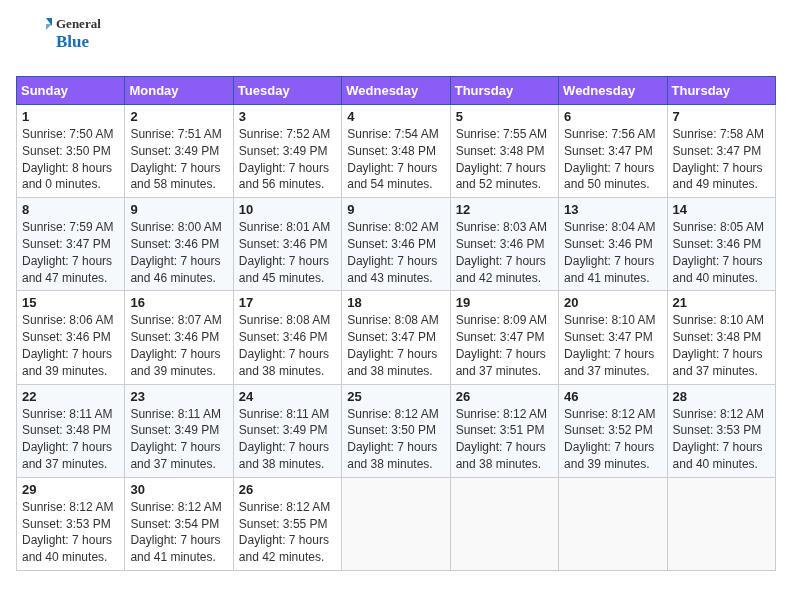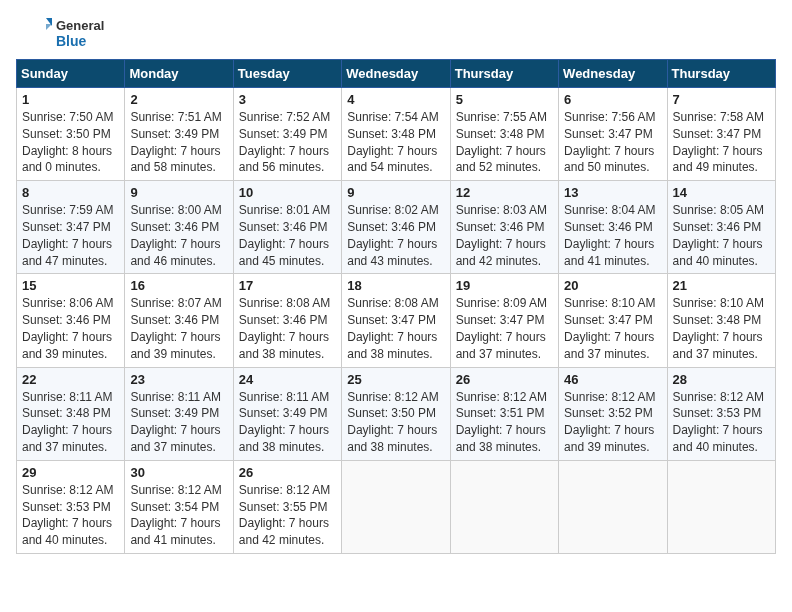--- a/index.html
+++ b/index.html
@@ -7,21 +7,22 @@
       font-family: Arial, sans-serif;
       background: #fff;
       width: 792px;
       min-height: 612px;
       padding: 16px;
     }
     .header {
       display: flex;
       justify-content: space-between;
       align-items: flex-end;
-      margin-bottom: 7px;
+      margin-bottom: 24px;
+      font-family: Liberation Serif, serif;
     }
     .logo {
       display: flex;
       align-items: center;
       gap: 4px;
     }
     .title-block {
       text-align: right;
     }
     .main-title {
@@ -32,21 +33,21 @@
     .subtitle {
       font-size: 14px;
       color: #555;
     }
     .calendar {
       width: 100%;
       border-collapse: collapse;
       font-size: 11px;
     }
     .calendar th {
-      background-color: #0c4a6e;
+      background-color: #8b5cf6;
       color: #fff;
       padding: 6px 4px;
       text-align: left;
       font-size: 13px;
       font-weight: bold;
       border: 1px solid #2a5a9f;
     }
     .calendar td {
       border: 1px solid #ccc;
       padding: 4px 5px;
@@ -78,21 +79,21 @@
 <body>
 
 <div class="header">
   <div class="logo">
   <svg width="36" height="36" viewBox="0 0 36 36">
     <polygon points="30,2 36,2 36,10" fill="#1a6faf"></polygon>
     <polygon points="30,8 36,8 30,14" fill="#1a6faf" opacity="0.6"></polygon>
   </svg>
   <div style="line-height:1.2;">
     <div style="font-size:13px;font-weight:bold;color:#333;">General</div>
-    <div style="font-size:14px;font-weight:bold;color:#1a6faf;">Blue</div>
+    <div style="font-size:17px;font-weight:bold;color:#1a6faf;">Blue</div>
   </div>
 </div>
   <div class="title-block">
     <div class="main-title"></div>
     <div class="subtitle"></div>
   </div>
 </div>
 
 <table class="calendar">
   <thead>

